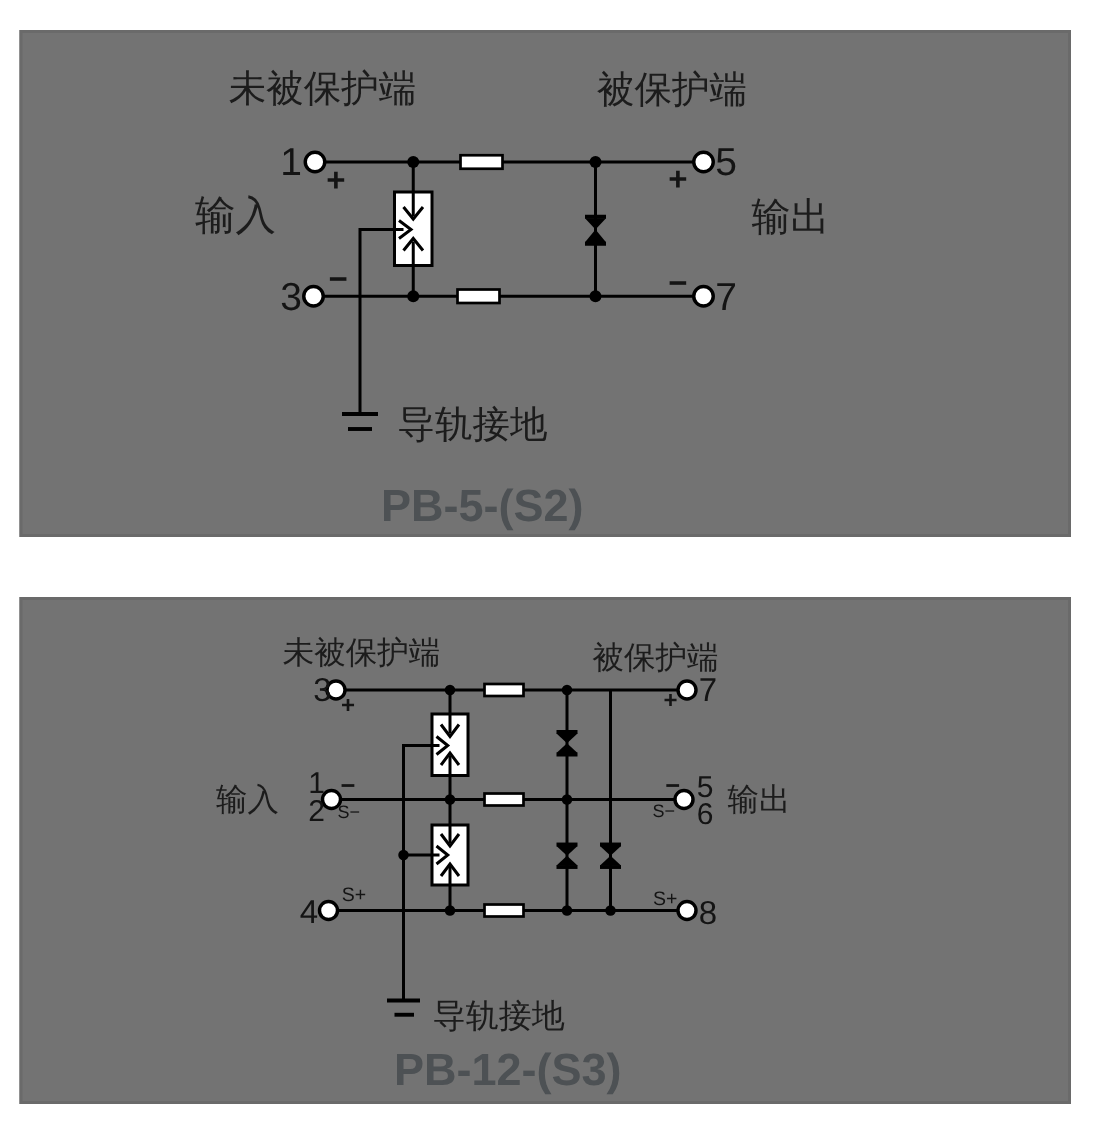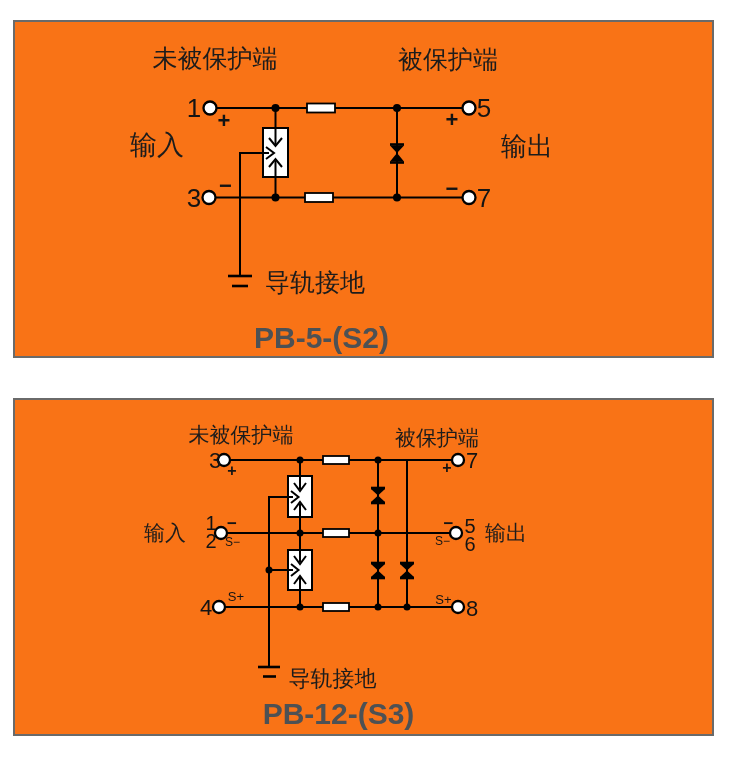--- a/index.html
+++ b/index.html
@@ -1,19 +1,19 @@
 <!DOCTYPE html>
 <html><head>
 <meta charset="utf-8">
 <style>
   html,body{margin:0;padding:0;background:#ffffff;}
   .page{position:relative;width:738px;height:757px;background:#ffffff;overflow:hidden;
         font-family:"DejaVu Sans","Liberation Sans",sans-serif;}
   .panel{position:absolute;width:701px;height:338px;border:2px solid #6a6a6a;
-         background:#f97316;box-sizing:border-box;}
+         background:#737373;box-sizing:border-box;}
   .panel svg{display:block;width:697px;height:334px;}
   
   .w   {stroke:#000;stroke-width:2;fill:none;}
   .sym {stroke:#000;stroke-width:2;fill:none;stroke-linejoin:miter;}
   .box {stroke:#000;stroke-width:2;fill:#ffffff;}
   .res {stroke:#000;stroke-width:1.8;fill:#ffffff;}
   .term{stroke:#000;stroke-width:2.3;fill:#ffffff;}
   .dot {fill:#000;}
   .tvs {fill:#000;stroke:none;}
   .bar {stroke:#000;stroke-width:2.6;fill:none;}

